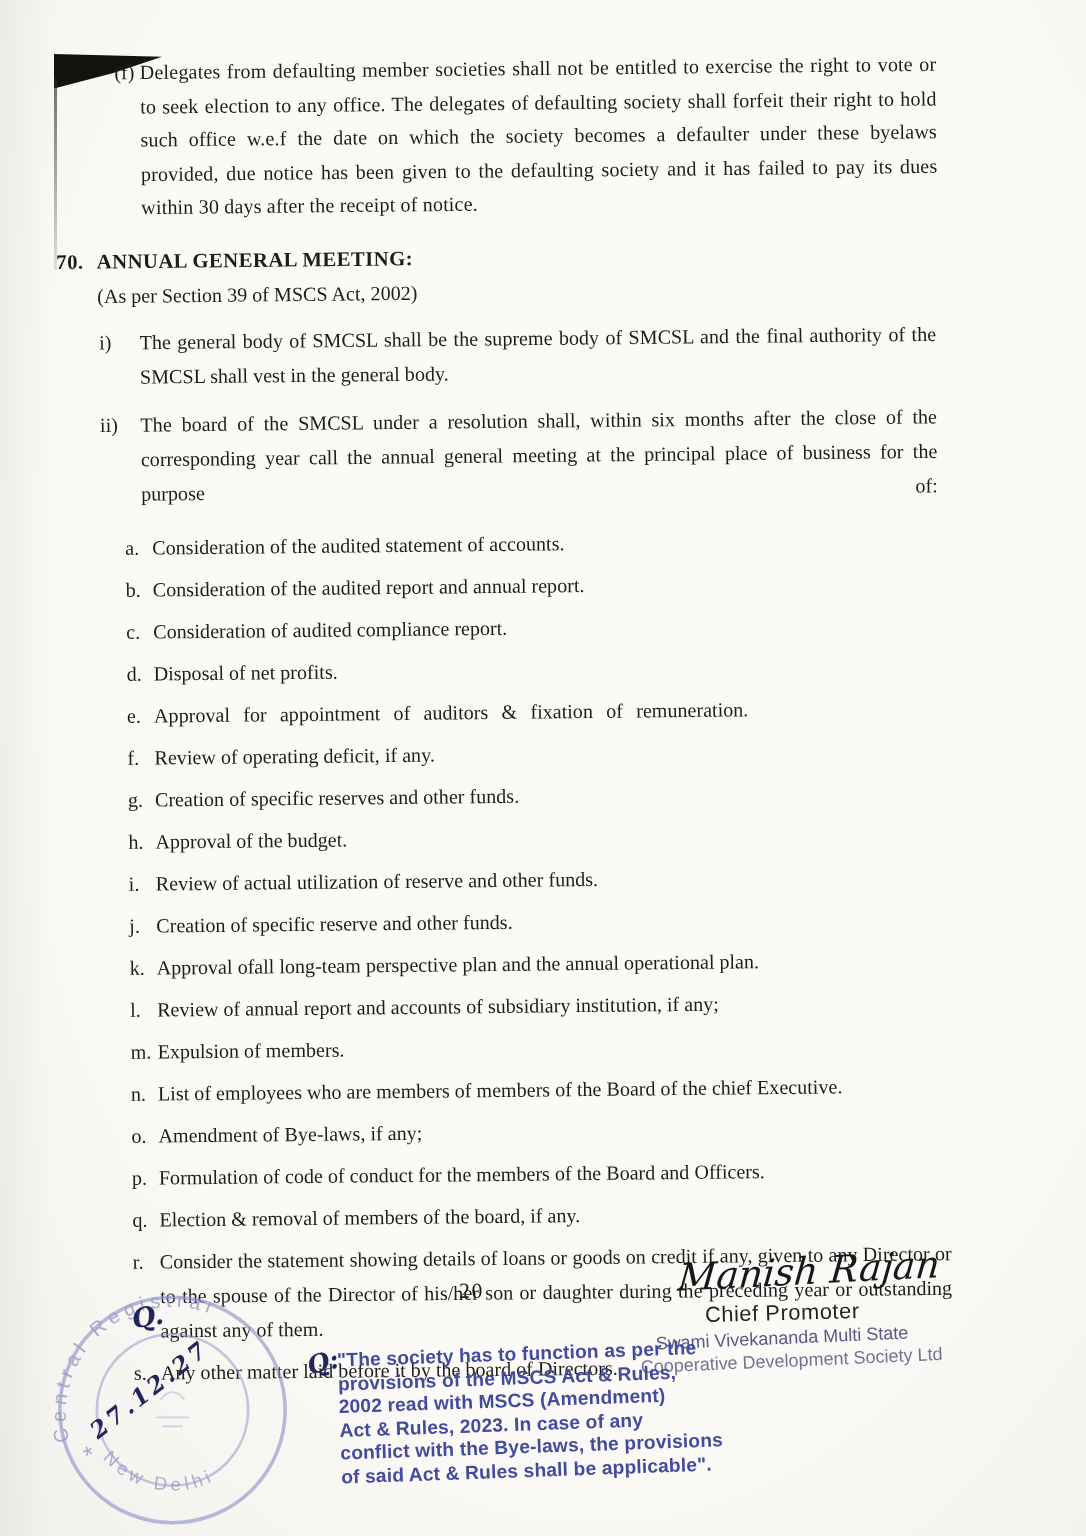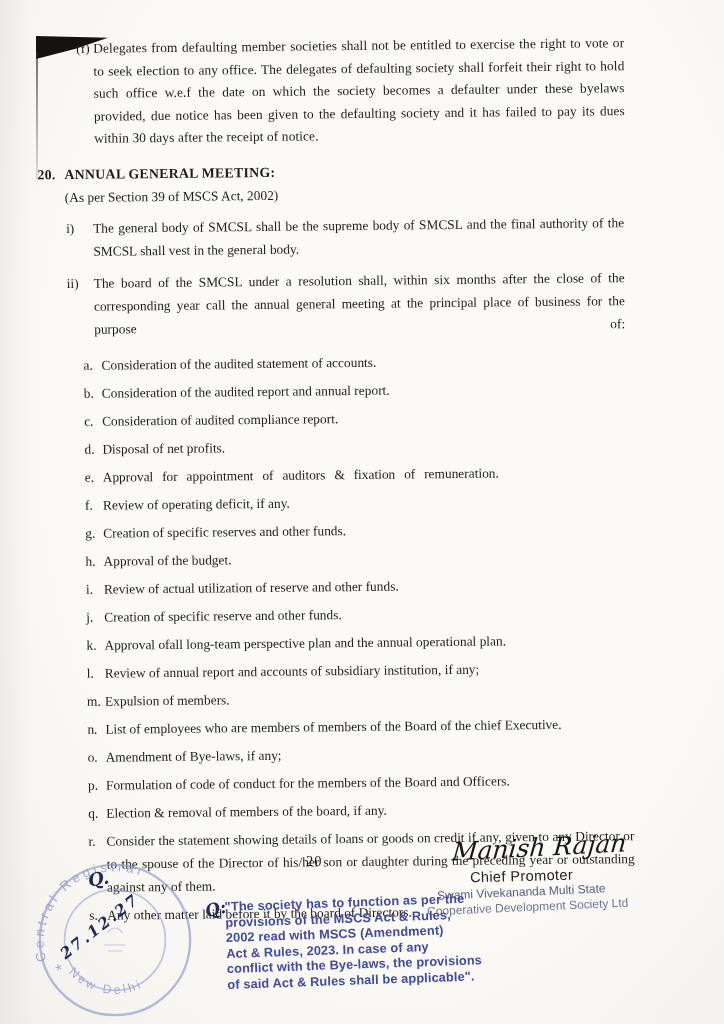--- a/index.html
+++ b/index.html
@@ -98,21 +98,21 @@
 
   <div class="tilt">
     <div class="flow">
 
       <div class="clause-f">
         <span class="lbl">(f)</span>
         <span class="txt">Delegates from defaulting member societies shall not be entitled to exercise the right to vote or to seek election to any office. The delegates of defaulting society shall forfeit their right to hold such office w.e.f the date on which the society becomes a defaulter under these byelaws provided, due notice has been given to the defaulting society and it has failed to pay its dues within 30 days after the receipt of notice.</span>
       </div>
 
       <div class="sec-head">
-        <span class="num">20.</span>
+        <span class="num">70.</span>
         <span>ANNUAL GENERAL MEETING:</span>
       </div>
       <div class="sec-sub">(As per Section 39 of MSCS Act, 2002)</div>
 
       <div class="ritem">
         <span class="lbl">i)</span>
         <span class="txt">The general body of SMCSL shall be the supreme body of SMCSL and the final authority of the SMCSL shall vest in the general body.</span>
       </div>
       <div class="ritem">
         <span class="lbl">ii)</span>

